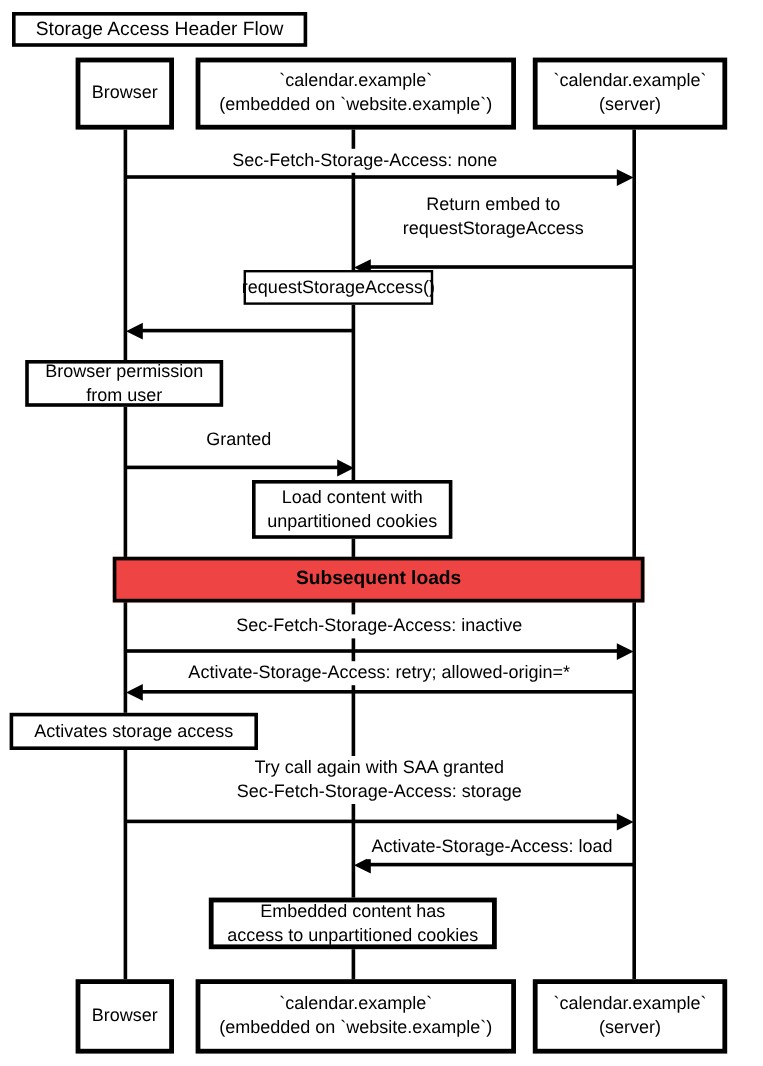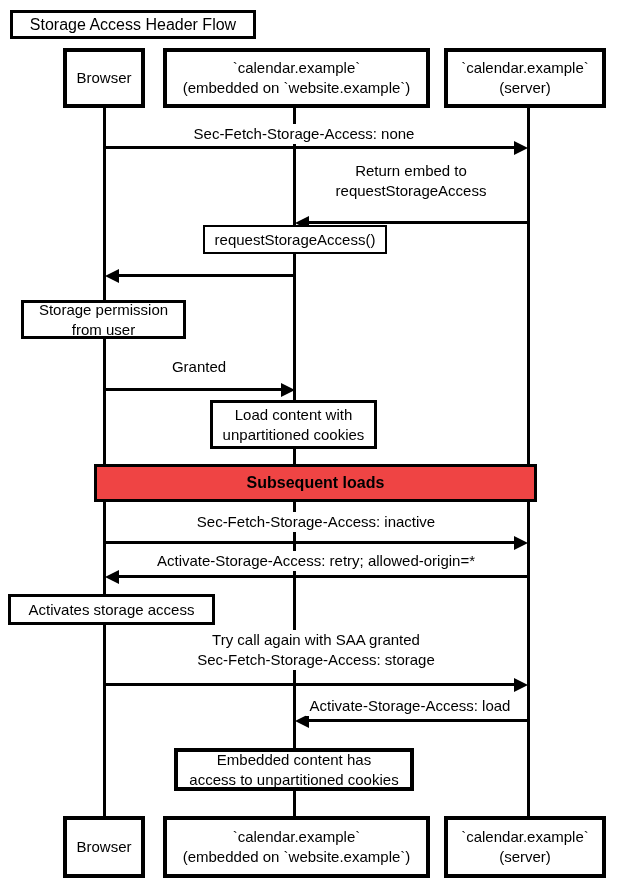--- a/index.html
+++ b/index.html
@@ -61,28 +61,28 @@
     <span>Sec-Fetch-Storage-Access: none</span>
   </div>
 
   <div class="ahead l" style="left:295px;top:216px;"></div>
   <div class="mline" style="left:308px;top:221px;width:220px;"></div>
   <div class="mlabel" style="left:411px;top:161px;">
     <span>Return embed to</span>
     <span>requestStorageAccess</span>
   </div>
 
-  <div class="callbox" style="left:203px;top:225px;width:184px;height:29px;">
+  <div class="callbox" style="left:203px;top:225px;width:158px;height:29px;">
     <span>requestStorageAccess()</span>
   </div>
   <div class="ahead l" style="left:105px;top:269px;"></div>
   <div class="mline" style="left:118px;top:274px;width:177px;"></div>
 
   <div class="note" style="left:21px;top:300px;width:165px;height:39px;">
-    <span>Storage permission</span>
+    <span>Browser permission</span>
     <span>from user</span>
   </div>
 
   <div class="mline" style="left:105px;top:388px;width:177px;"></div>
   <div class="ahead r" style="left:281px;top:383px;"></div>
   <div class="mlabel" style="left:199px;top:357px;">
     <span>Granted</span>
   </div>
 
   <div class="note" style="left:210px;top:400px;width:167px;height:49px;">

